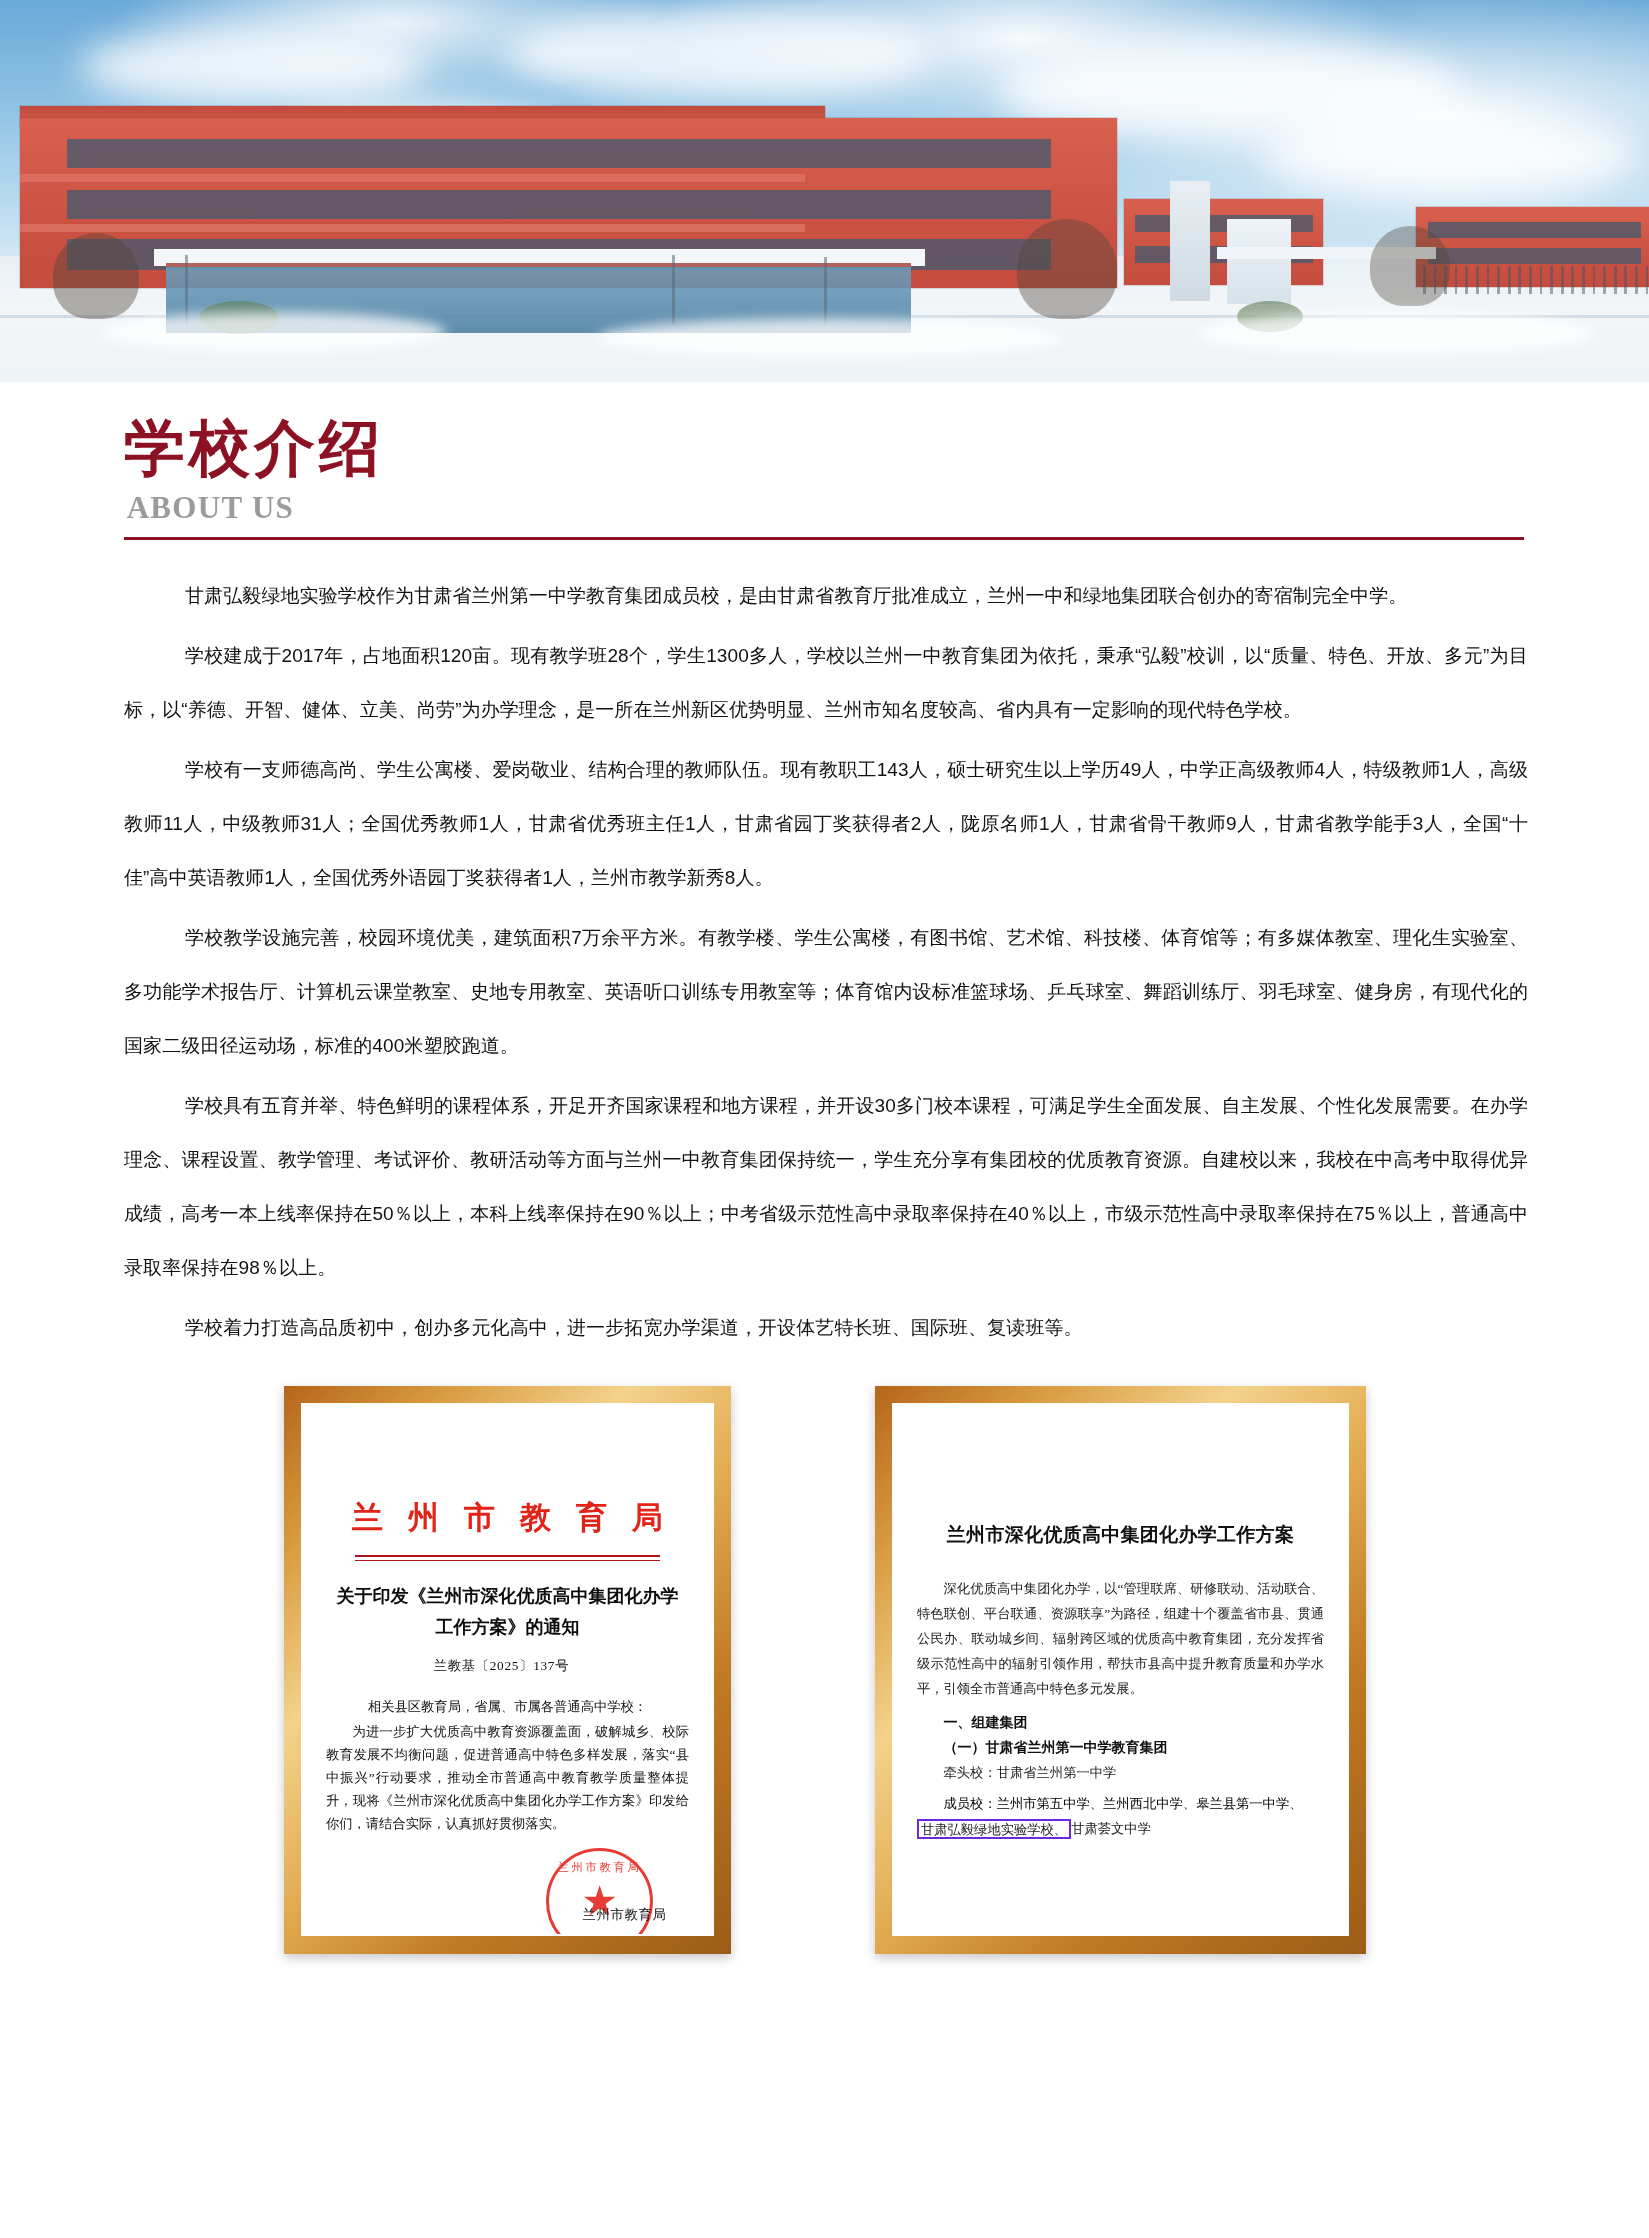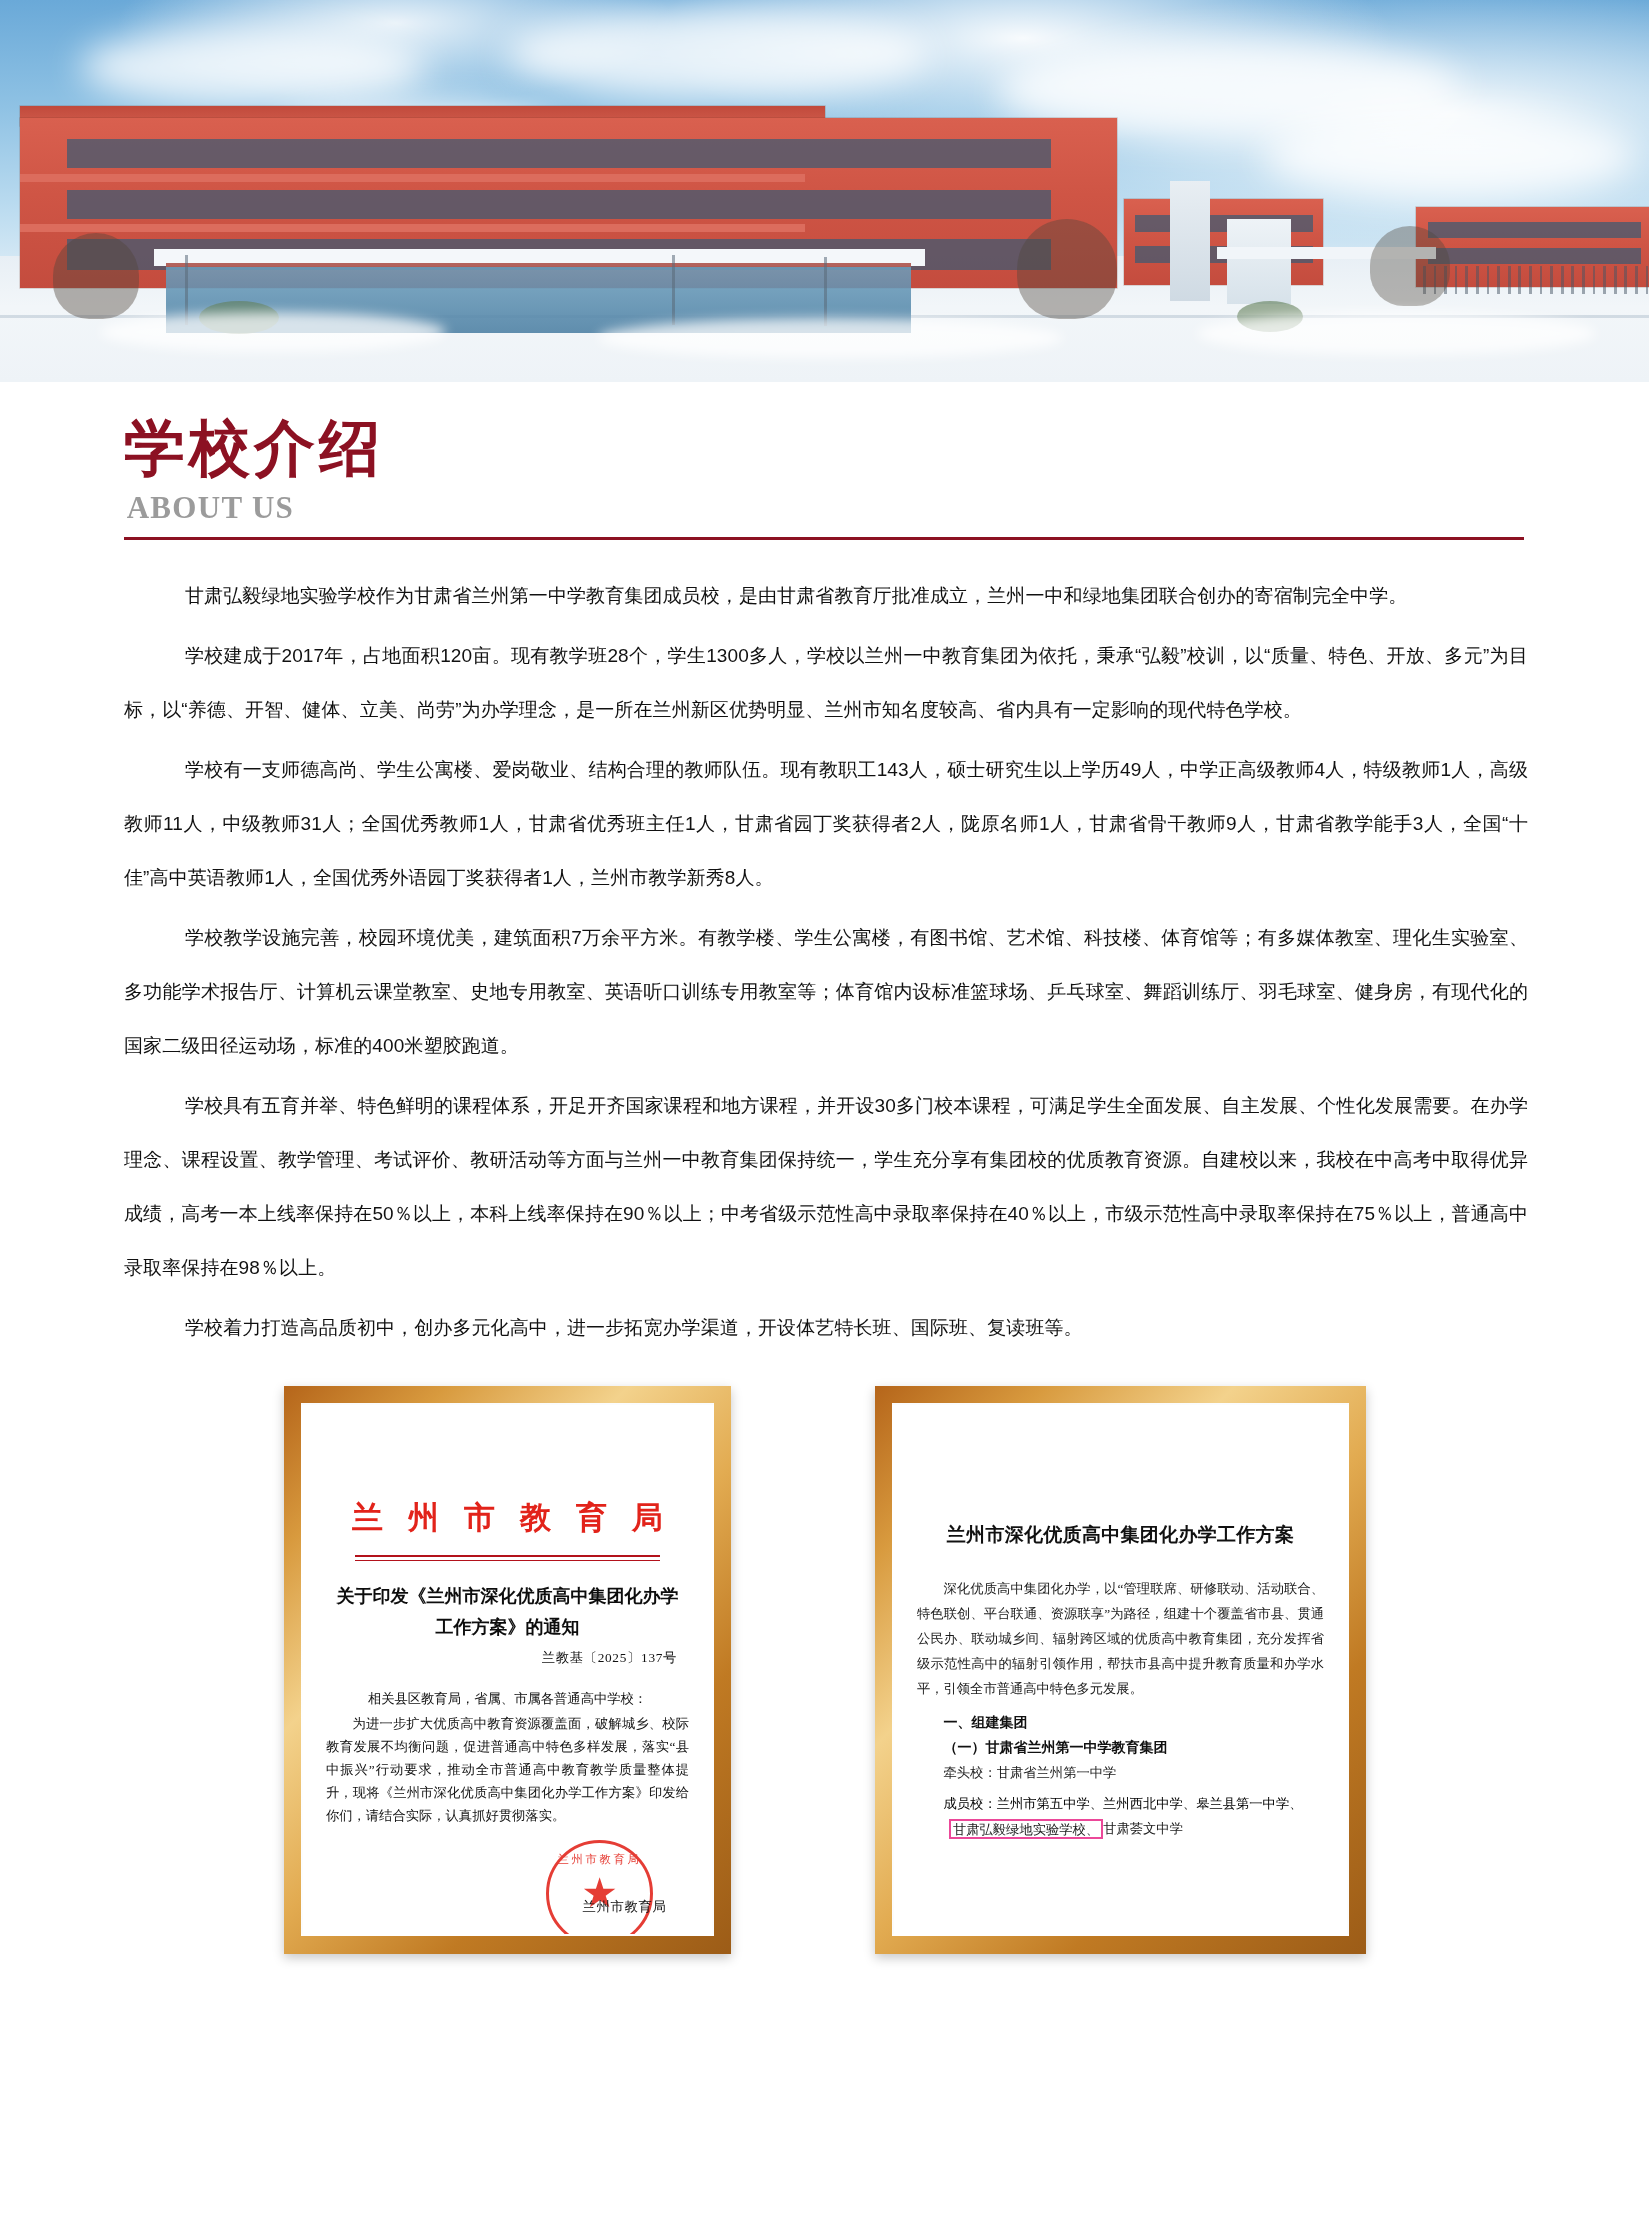--- a/index.html
+++ b/index.html
@@ -251,22 +251,22 @@
     margin-top: 20px;
     text-align: center;
     font-family: "Liberation Serif", "DejaVu Serif", serif;
     font-weight: 700;
     font-size: 18px;
     line-height: 31px;
     color: #0d0d0d;
     padding: 0 9.3px;
   }
   .cert-docno {
-    margin-top: 6px;
-    text-align: right;
+    margin-top: 14px;
+    text-align: center;
     font-family: "Liberation Serif", "DejaVu Serif", serif;
     font-size: 13.3px;
     color: #111;
     padding-right: 12px;
     letter-spacing: 0.7px;
   }
   .cert-salut {
     margin-top: 20px;
     font-family: "Liberation Serif", "DejaVu Serif", serif;
     font-size: 13.3px;
@@ -382,23 +382,22 @@
     text-align: justify;
     margin-top: 6px;
   }
   .plan-members2 {
     font-family: "Liberation Serif", "DejaVu Serif", serif;
     font-size: 13.3px;
     line-height: 25px;
     color: #1a1a1a;
   }
   .hl {
-    border: 2px solid #ec4899;
+    border: 2px solid #6d28d9;
     padding: 0.7px 2px;
-    margin-left: 32px;
   }
 </style>
 </head>
 <body>
 
 <div class="hero">
   <div class="hero-sky"></div>
 
   <div class="cloud" style="left:80px; top:26.6px; width:346px; height:80px;"></div>
   <div class="cloud" style="left:505px; top:6.6px; width:426px; height:93px;"></div>

